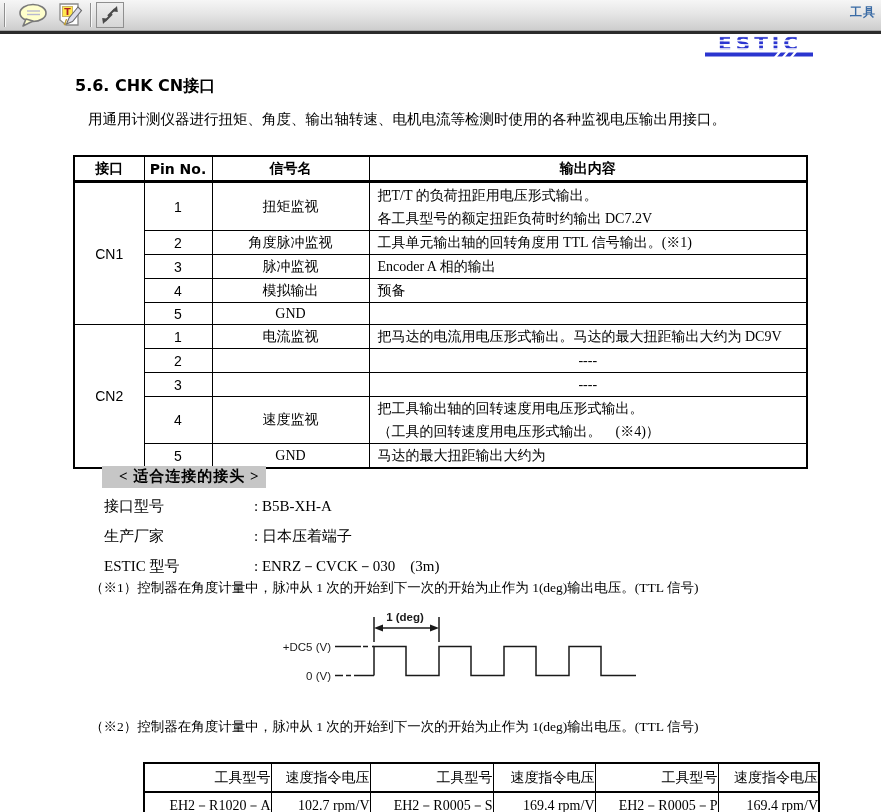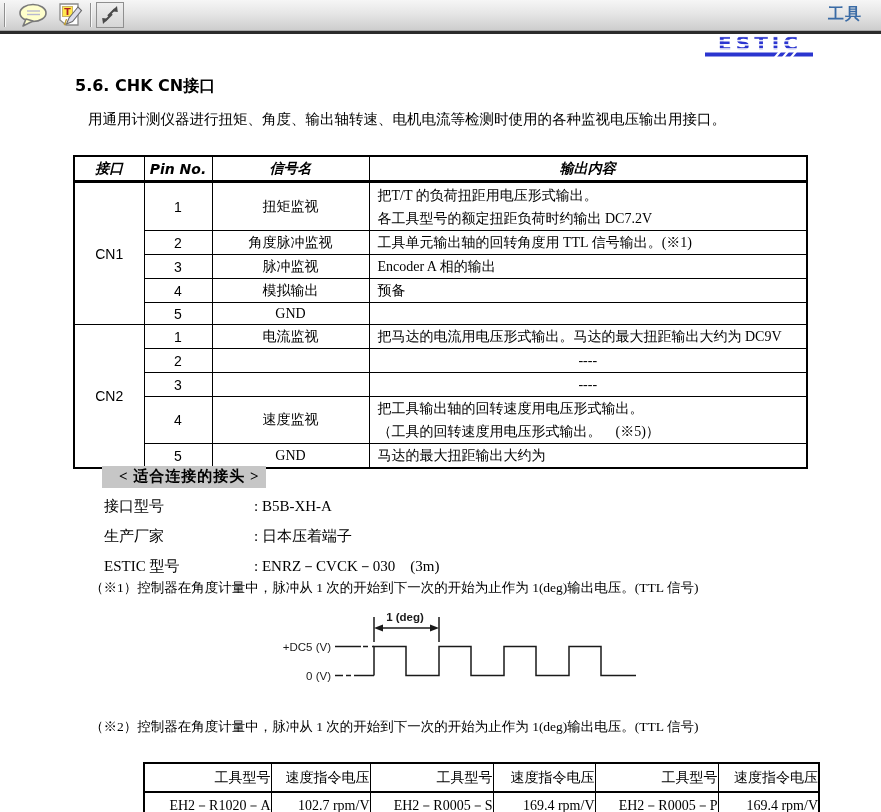--- a/index.html
+++ b/index.html
@@ -18,21 +18,21 @@
     position:absolute;left:0;top:31px;width:881px;height:3px;background:#2b2b2b;
   }
   .tb-sep{position:absolute;top:3px;height:24px;width:1px;background:#909090;box-shadow:1px 0 0 #f8f8f8;}
   .tb-icon{position:absolute;top:2px;width:32px;height:26px;cursor:pointer;}
   .tb-btn{
     position:absolute;top:2px;width:28px;height:26px;
     border:1px solid #8f8f8f;background:linear-gradient(#efefef,#d6d6d6);
     box-sizing:border-box;cursor:pointer;
   }
   .tools-label{
-    position:absolute;right:19px;top:4px;font-size:16px;font-weight:bold;
+    position:absolute;right:5px;top:4px;font-size:12px;font-weight:bold;
     letter-spacing:1px;cursor:pointer;
   }
   
   .estic-logo{position:absolute;left:699px;top:33px;width:122px;height:26px;}
   
   .doc-text{font-family:"Liberation Serif","DejaVu Serif",serif;color:#000;}
   .heading{
     position:absolute;left:75px;top:76px;font-size:16px;font-weight:bold;
     font-family:"DejaVu Sans","Liberation Sans",sans-serif;
   }
@@ -41,21 +41,20 @@
   .pin-table{
     position:absolute;left:73px;top:155px;border-collapse:collapse;table-layout:fixed;
     width:733px;font-size:14px;
   }
   .pin-table th,.pin-table td{border:1px solid #000;padding:0;vertical-align:middle;}
   .pin-table{border:2px solid #000;}
   .pin-table th{
     height:23px;font-size:14px;font-weight:bold;text-align:center;
     border-bottom:3px solid #000;
     font-family:"DejaVu Sans","Liberation Sans",sans-serif;
-    font-style:italic;
   }
   .pin-table td{font-family:"Liberation Serif","DejaVu Serif",serif;}
   td.conn-cell{text-align:center;font-family:"Liberation Sans","DejaVu Sans",sans-serif;font-size:14px;}
   td.pin-cell{text-align:center;font-family:"Liberation Sans","DejaVu Sans",sans-serif;font-size:14px;}
   td.sig-cell{text-align:center;}
   td.desc-cell{padding-left:8px;text-align:left;}
   td.desc-center{text-align:center;padding-left:0;}
   tr.row-std{height:22px;}
   tr.row-tall{height:49px;}
   tr.row-tall2{height:46px;}
@@ -225,21 +224,21 @@
         <td class="sig-cell"></td>
         <td class="desc-cell desc-center">
           <div class="desc-line">----</div>
         </td>
       </tr>
       <tr class="row-tall2">
         <td class="pin-cell">4</td>
         <td class="sig-cell">速度监视</td>
         <td class="desc-cell">
           <div class="desc-line">把工具输出轴的回转速度用电压形式输出。</div>
-          <div class="desc-line">（工具的回转速度用电压形式输出。　(※5)）</div>
+          <div class="desc-line">（工具的回转速度用电压形式输出。　(※4)）</div>
         </td>
       </tr>
       <tr class="row-last">
         <td class="pin-cell">5</td>
         <td class="sig-cell">GND</td>
         <td class="desc-cell">
           <div class="desc-line">马达的最大扭距输出大约为</div>
         </td>
       </tr>
     </tbody>

